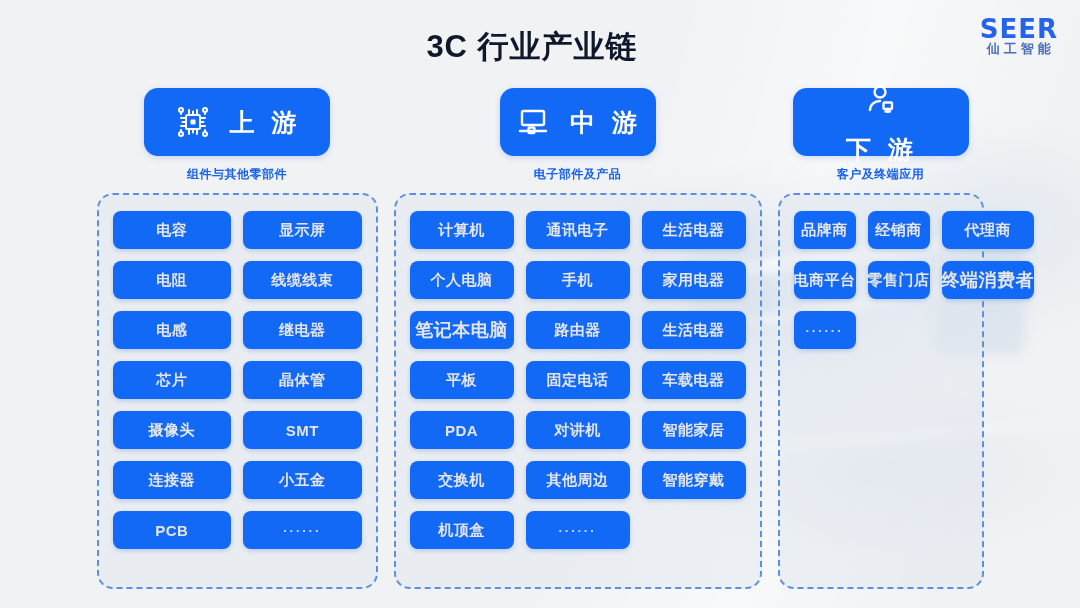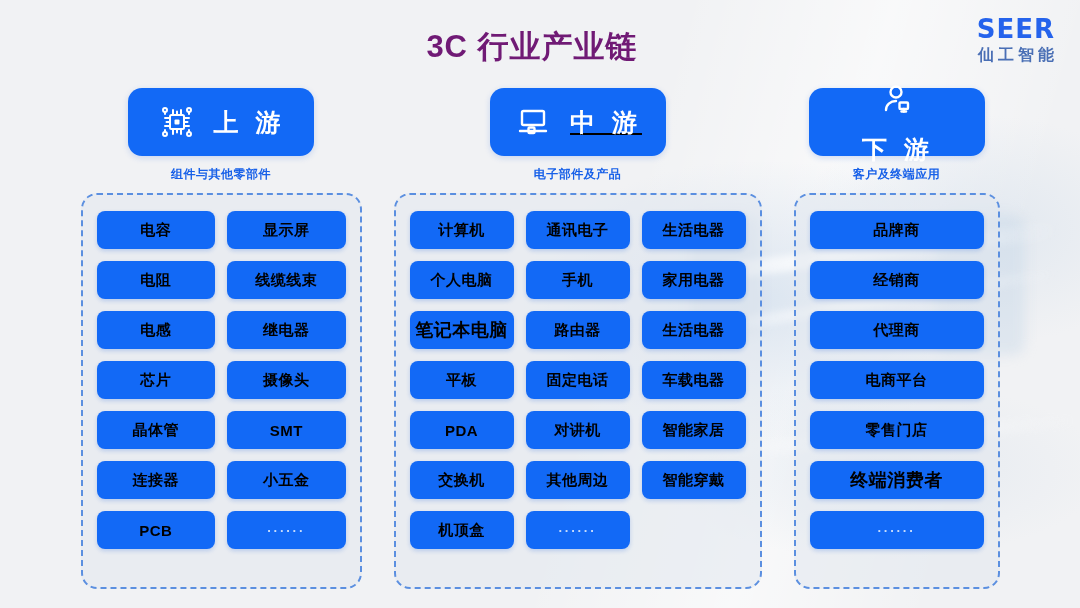--- a/index.html
+++ b/index.html
@@ -46,63 +46,62 @@
     text-align: center;
     line-height: 1;
   }
   .logo-mark {
     font-size: 26px; font-weight: 700;
     color: #2563ec;
     letter-spacing: 1px;
     font-family: "DejaVu Sans", sans-serif;
   }
   .logo-sub {
-    margin-top: 5px;
-    font-size: 16px; font-weight: 700;
+    font-size: 13px; font-weight: 700;
     color: #4a6fb5;
     letter-spacing: 4px;
     padding-left: 4px;
   }
 
   
   .title {
     position: absolute; top: 26px; left: 0; right: 16px;
     text-align: center;
     font-size: 31px; font-weight: 700;
-    color: #701a75;
+    color: #0f172a;
     letter-spacing: 1px;
   }
 
   
   .columns {
     position: absolute;
     left: 0; right: 0; top: 88px;
     display: flex;
     justify-content: center;
     align-items: flex-start;
-    gap: 32px;
+    gap: 16px;
   }
   .column { position: relative; }
   .col-1 { width: 281px; }
   .col-2 { width: 368px; }
   .col-3 { width: 206px; }
 
   .chip {
     margin: 0 auto;
     background: #1269f6;
     border-radius: 14px;
     height: 68px;
     display: flex;
     align-items: center;
     justify-content: center;
     gap: 14px;
     box-shadow: 0 2px 6px rgba(20,90,220,0.18);
   }
   .chip-1 { width: 186px; }
-  .chip-2 { width: 176px; text-decoration: underline; }
+  .chip-2 { width: 156px; }
   .chip-3 { width: 176px; flex-direction: column; }
   .chip-icon { width: 40px; height: 40px; display: block; }
   .chip-label {
     color: #ffffff;
     font-size: 25px;
     font-weight: 700;
     letter-spacing: 5px;
     padding-left: 3px;
   }
 
@@ -122,25 +121,25 @@
     background: rgba(226,231,238,0.55);
     padding: 16px 14px 16px;
     min-height: 396px;
   }
   .grid {
     display: grid;
     gap: 12px 12px;
   }
   .grid-2 { grid-template-columns: repeat(2, 1fr); }
   .grid-3 { grid-template-columns: repeat(3, 1fr); }
-  .grid-1 { grid-template-columns: 1fr; }
+  .grid-1 { grid-template-columns: 1fr 1fr 1fr; }
 
   .pill {
     background: #1269f6;
-    color: #000000;
+    color: #e5e5e5;
     border-radius: 8px;
     height: 38px;
     display: flex;
     align-items: center;
     justify-content: center;
     font-size: 15px;
     font-weight: 700;
     letter-spacing: .5px;
     box-shadow: 0 2px 4px rgba(22,90,220,0.22);
     white-space: nowrap;
@@ -193,22 +192,22 @@
     <div class="col-sub">组件与其他零部件</div>
     <div class="panel">
       <div class="grid grid-2">
           <div class="pill">电容</div>
           <div class="pill">显示屏</div>
           <div class="pill">电阻</div>
           <div class="pill">线缆线束</div>
           <div class="pill">电感</div>
           <div class="pill">继电器</div>
           <div class="pill">芯片</div>
+          <div class="pill">晶体管</div>
           <div class="pill">摄像头</div>
-          <div class="pill">晶体管</div>
           <div class="pill">SMT</div>
           <div class="pill">连接器</div>
           <div class="pill">小五金</div>
           <div class="pill">PCB</div>
           <div class="pill dots small">······</div>
         </div>
     </div>
   </div>
 
   <div class="column col-2">

